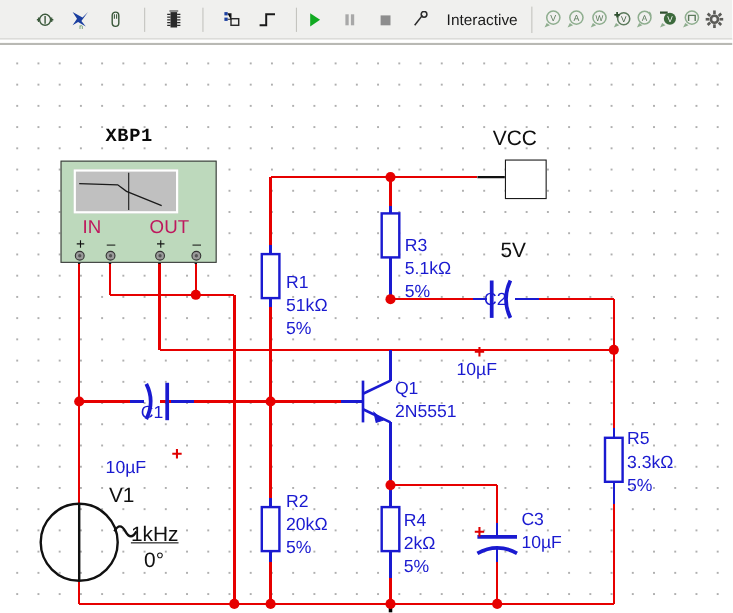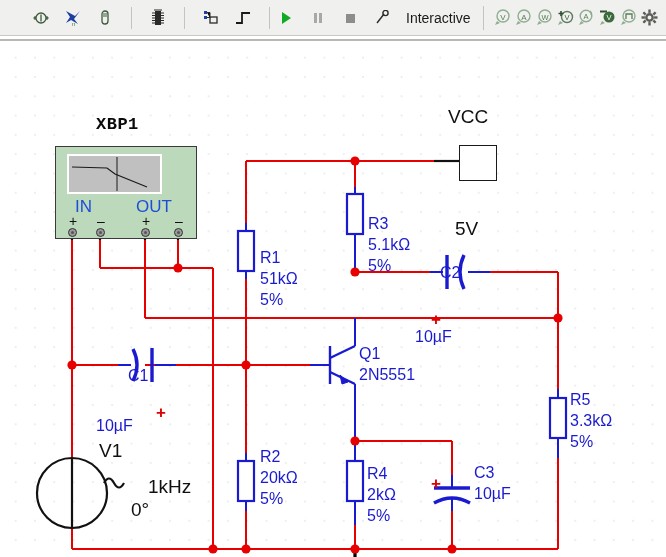--- a/index.html
+++ b/index.html
@@ -120,21 +120,21 @@
   }
   #xbp1-screen {
     position: absolute;
     left: 11px; top: 7px;
     width: 95px; height: 40px;
     background: #c0c0c0;
     border: 2px solid #ffffff;
   }
   .xbp-port-lbl {
     position: absolute;
-    color: #1d4ed8;
+    color: #be185d;
     font-size: 17px;
     font-family: "Liberation Sans", sans-serif;
   }
   .xbp-sign {
     position: absolute;
     color: #101010;
     font-size: 14px;
     font-family: "Liberation Sans", sans-serif;
   }
   .xbp-pin {
@@ -482,21 +482,21 @@
         </div>
       <div class="xbp-pin" style="left:118px; top:81px;">
           <div class="xbp-pin-dot"></div>
         </div>
     </div>
 
     <div id="vcc-box"></div>
 
     <span class="lbl lbl-xbp" style="left:96px; top:39px;">XBP1</span>
 
-    <span class="lbl lbl-black" style="left:448px; top:30px;">VCC</span>
+    <span class="lbl lbl-black" style="left:448px; top:40px;">VCC</span>
     <span class="lbl lbl-black" style="left:455px; top:142px;">5V</span>
 
     <span class="lbl lbl-blue" style="left:260px; top:173px;">R1</span>
     <span class="lbl lbl-blue" style="left:260px; top:194px;">51kΩ</span>
     <span class="lbl lbl-blue" style="left:260px; top:215px;">5%</span>
 
     <span class="lbl lbl-blue" style="left:368px; top:139px;">R3</span>
     <span class="lbl lbl-blue" style="left:368px; top:160px;">5.1kΩ</span>
     <span class="lbl lbl-blue" style="left:368px; top:181px;">5%</span>
 
@@ -509,21 +509,21 @@
     <span class="lbl lbl-blue" style="left:96px; top:341px;">10µF</span>
 
     <span class="lbl lbl-blue" style="left:359px; top:269px;">Q1</span>
     <span class="lbl lbl-blue" style="left:359px; top:290px;">2N5551</span>
 
     <span class="lbl lbl-blue" style="left:570px; top:315px;">R5</span>
     <span class="lbl lbl-blue" style="left:570px; top:336px;">3.3kΩ</span>
     <span class="lbl lbl-blue" style="left:570px; top:357px;">5%</span>
 
     <span class="lbl lbl-black" style="left:99px; top:364px;">V1</span>
-    <span class="lbl lbl-black" style="left:148px; top:400px;">1kHz</span>
+    <span class="lbl lbl-black" style="left:119px; top:400px;text-decoration:underline;">1kHz</span>
     <span class="lbl lbl-black" style="left:131px; top:423px;">0°</span>
 
     <span class="lbl lbl-blue" style="left:260px; top:372px;">R2</span>
     <span class="lbl lbl-blue" style="left:260px; top:393px;">20kΩ</span>
     <span class="lbl lbl-blue" style="left:260px; top:414px;">5%</span>
 
     <span class="lbl lbl-blue" style="left:367px; top:389px;">R4</span>
     <span class="lbl lbl-blue" style="left:367px; top:410px;text-align:right;">2kΩ</span>
     <span class="lbl lbl-blue" style="left:367px; top:431px;">5%</span>
 

